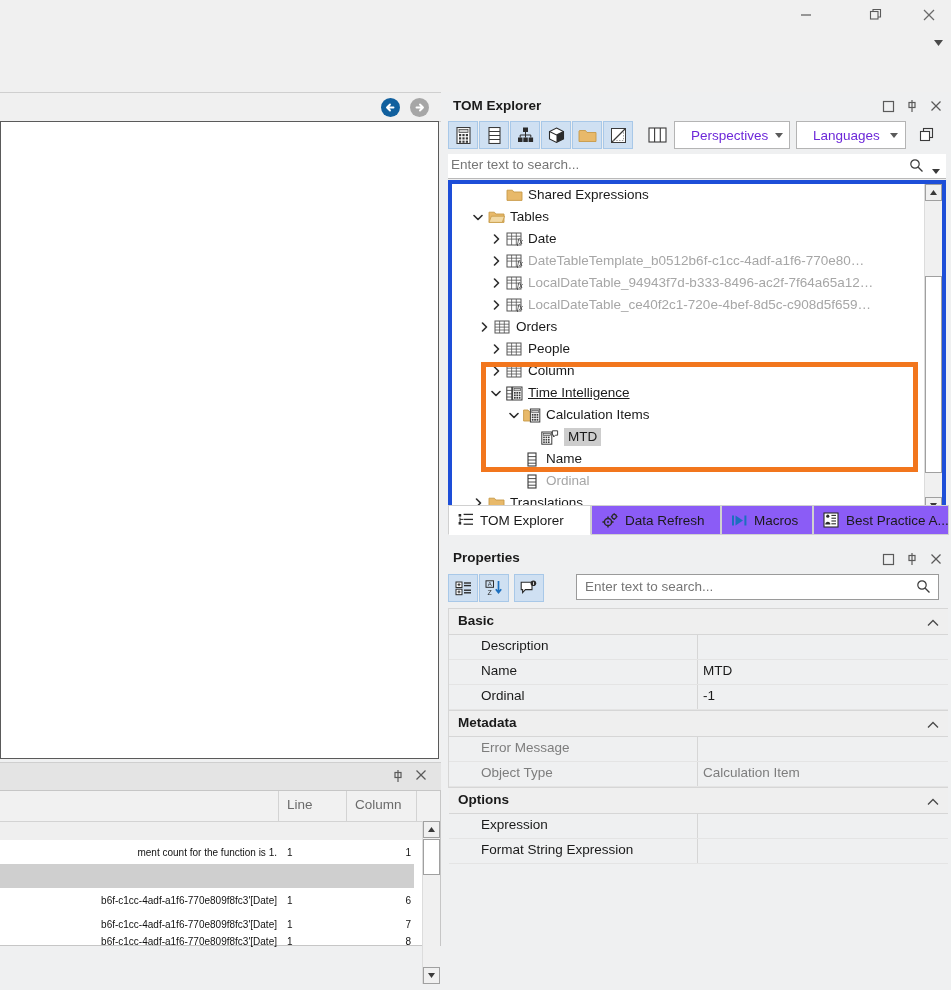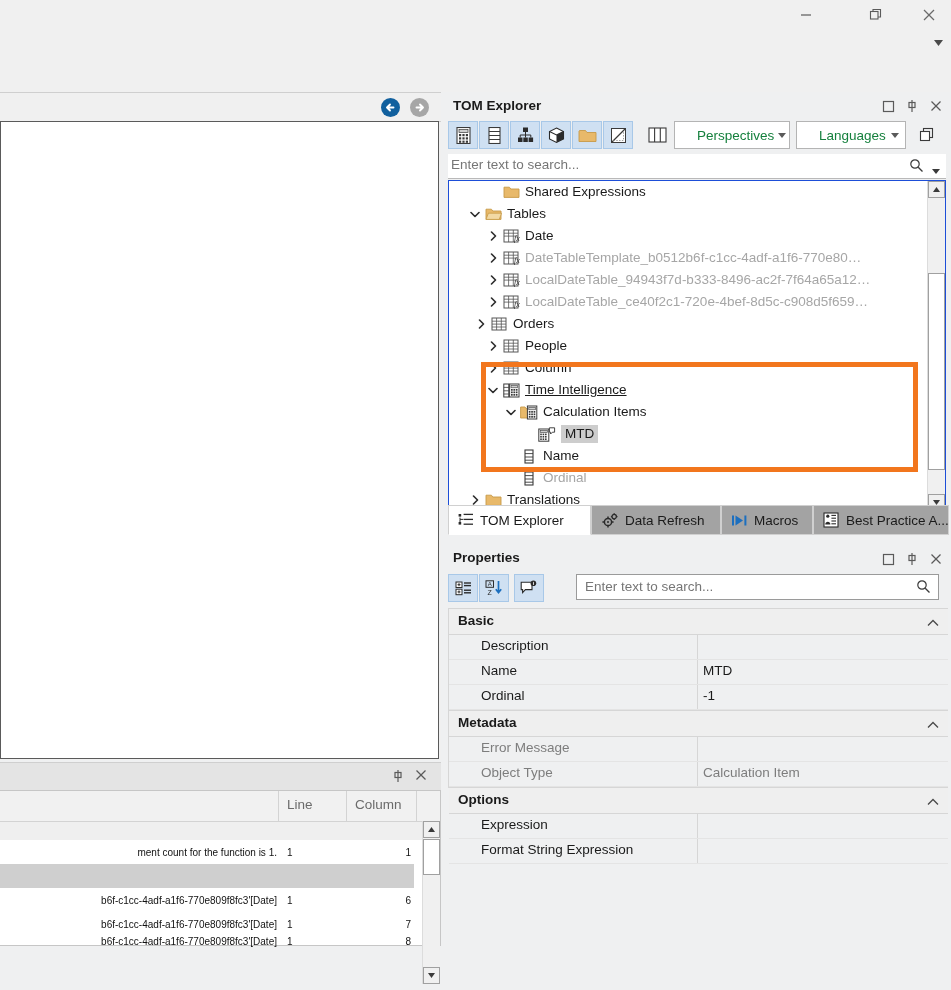--- a/index.html
+++ b/index.html
@@ -84,51 +84,51 @@
   .tbtn { position:absolute; top:4px; width:20px; height:20px;
       display:flex; align-items:center; justify-content:center; }
   #tom-dock  { left:435px; } #tom-pin { left:459px; } #tom-close { left:483px; }
 
   #tom-toolbar { left:5px; top:29px; width:498px; height:30px; }
   .tb-ico { position:absolute; top:0; width:30px; height:28px; box-sizing:border-box;
       display:flex; align-items:center; justify-content:center; }
   .tb-ico.on { background:#cfe0f2; border:1px solid #a8c8e8; }
   .tb-ico.plain { background:transparent; }
   .combo { position:absolute; top:0; height:28px; box-sizing:border-box;
-      background:#ffffff; border:1px solid #b4b4b4; color:#15803d; font-size:13.5px;
-      display:flex; align-items:center; padding-left:22px; }
+      background:#ffffff; border:1px solid #b4b4b4; color:#6d28d9; font-size:13.5px;
+      display:flex; align-items:center; padding-left:16px; }
   .combo .cv { flex:1; }
   .combo .carr { width:22px; display:flex; align-items:center; justify-content:center; }
 
   #tom-search { left:448px; top:62px; width:498px; height:24px; background:#ffffff;
       border-bottom:1px solid #b9b9b9; }
   #tom-search .ph { position:absolute; left:3px; top:3px; color:#767676; font-size:13.5px; }
   #tom-search .mag { position:absolute; right:22px; top:4px; }
   #tom-search .dd  { position:absolute; right:6px; top:8px; }
 
   #tree-box { left:448px; top:88px; width:498px; height:332px;
-      background:#ffffff; border:1px solid #1d4ed8; box-sizing:border-box; overflow:hidden; }
+      background:#ffffff; border:4px solid #1d4ed8; box-sizing:border-box; overflow:hidden; }
   #tree-inner { position:absolute; left:0; top:0; width:479px; }
   .tnode { position:relative; height:22px; display:flex; align-items:center;
       font-size:13.5px; color:#1a1a1a; white-space:nowrap; }
   .tnode.dim { color:#a6a6a6; }
   .tnode.sel .nlabel { background:#cdcdcd; padding:1px 4px 2px 4px; }
   .chev { width:16px; height:16px; display:flex; align-items:center; justify-content:center;
       flex:0 0 16px; }
   .tico { width:20px; height:18px; flex:0 0 20px; display:flex;
       align-items:center; justify-content:center; margin-right:4px; }
   .nlabel { padding:1px 4px 2px 0; }
 
   
   #ann-box { left:481px; top:362px; width:437px; height:110px;
       border:5px solid #f2761d; box-sizing:border-box; pointer-events:none; }
 
   
   #tom-tabs { left:448px; top:505px; width:503px; height:30px; display:flex; }
-  .tomtab { height:30px; box-sizing:border-box; background:#a3a3a3;
+  .tomtab { height:30px; box-sizing:border-box; background:#8b5cf6;
       border:1px solid #d0d0d0; display:flex; align-items:center;
       padding:0 9px; font-size:13.5px; color:#1a1a1a; white-space:nowrap; }
   .tomtab.active { background:#ffffff; border-bottom:1px solid #ffffff; }
   .tomtab .ti { margin-right:6px; display:flex; align-items:center; }
 
   
   #props-panel { left:443px; top:545px; width:508px; height:445px; background:#eff0f1; }
   #props-title { left:0; top:0; width:508px; height:28px; }
   #props-title .lbl { position:absolute; left:10px; top:5px; }
   #pr-dock { left:435px; } #pr-pin { left:459px; } #pr-close { left:483px; }

